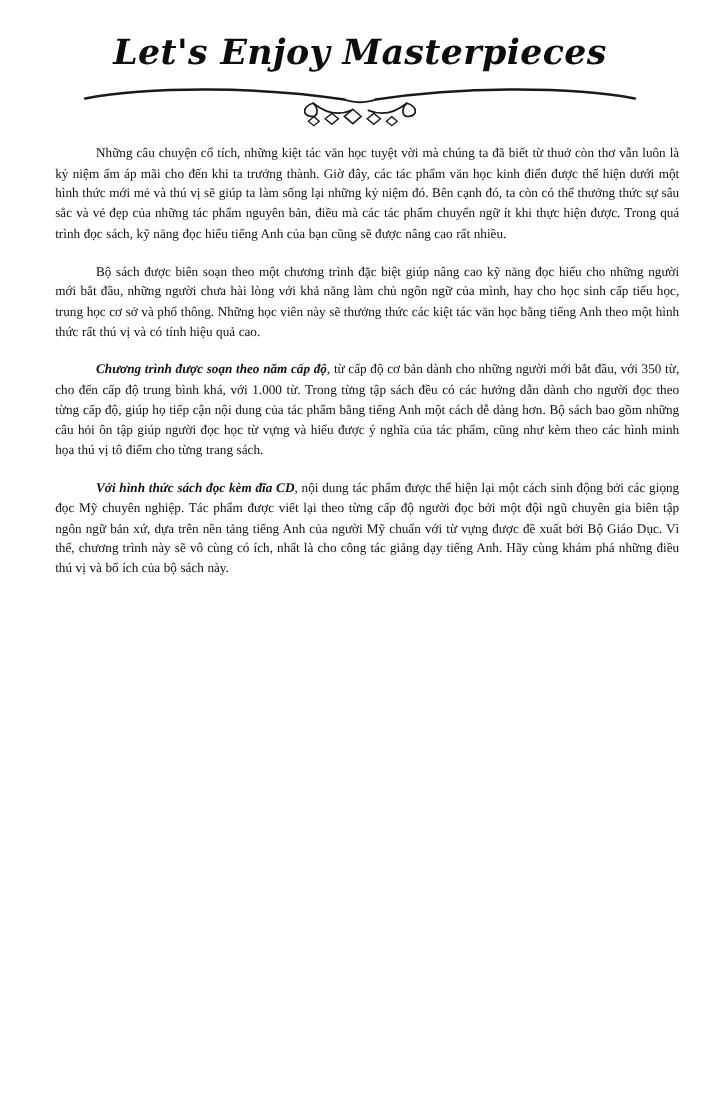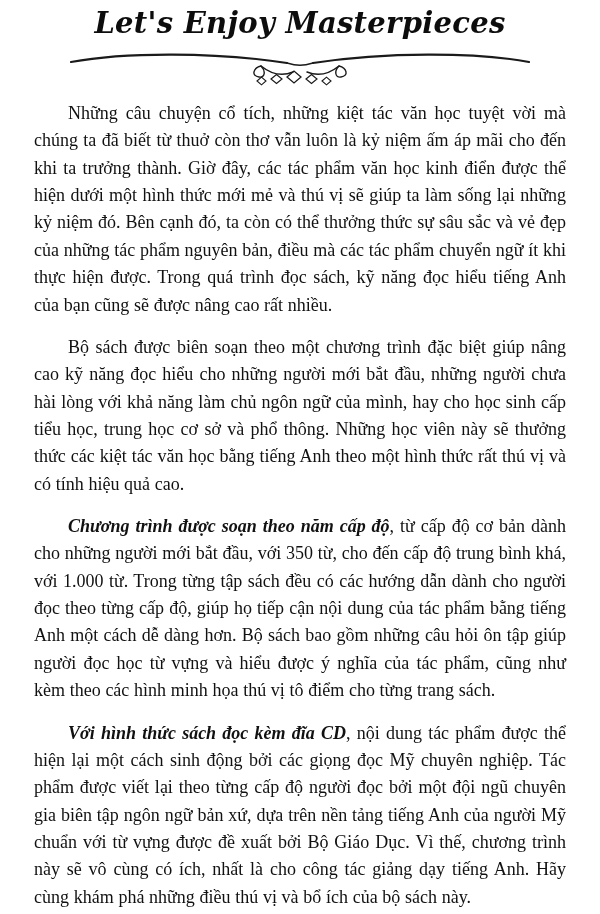--- a/index.html
+++ b/index.html
@@ -16,21 +16,21 @@
   }
   .page {
     position: relative;
     width: 600px;
     height: 914px;
     box-sizing: border-box;
     padding: 0 34px;
   }
   .title {
     margin: 0;
-    padding-top: 6px;
+    padding-top: 26px;
     text-align: center;
     font-family: "DejaVu Serif", serif;
     font-style: italic;
     font-weight: bold;
     font-size: 29px;
     letter-spacing: 0.3px;
     color: #0d0d0d;
   }
   .divider {
     position: relative;
@@ -38,22 +38,22 @@
     margin-top: 10px;
   }
   .divider svg {
     display: block;
     margin: 0 auto;
   }
   .body-text {
     margin-top: 6px;
   }
   .body-text p {
-    margin: 0 0 15px 0;
-    font-size: 18px;
+    margin: 0 0 15px 12px;
+    font-size: 11px;
     line-height: 1.52;
     text-align: justify;
     text-indent: 34px;
     color: #111111;
     word-spacing: 0.2px;
   }
   .body-text p .lead-italic {
     font-style: italic;
     font-weight: bold;
   }

